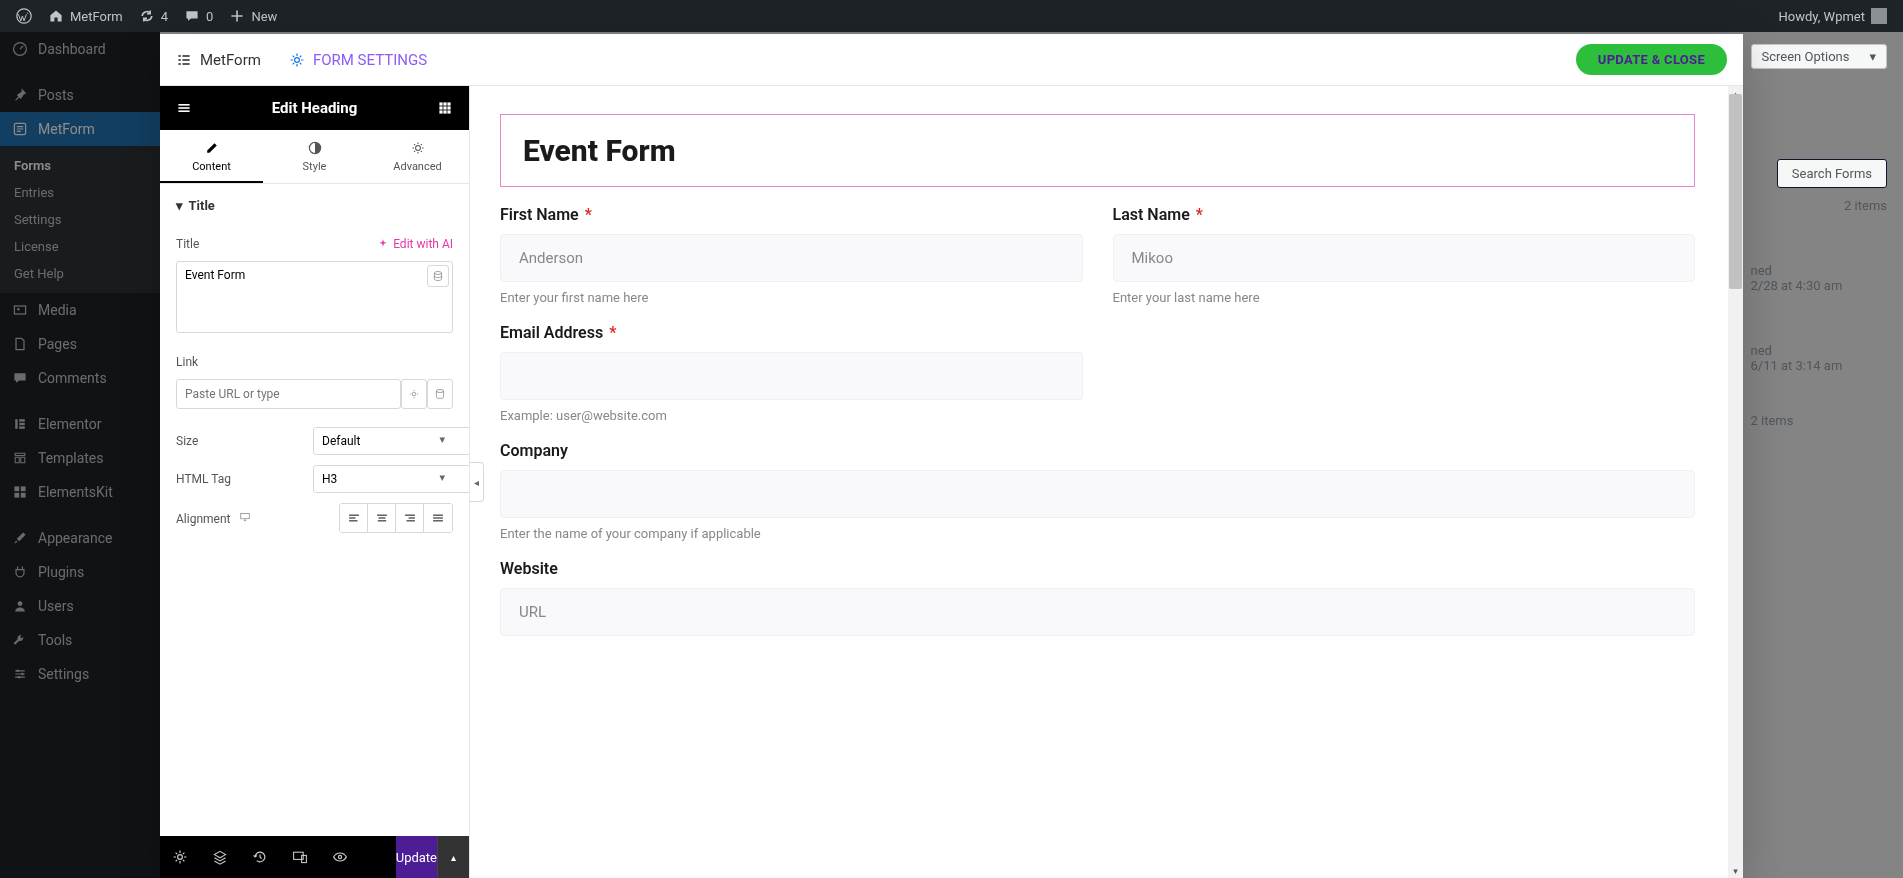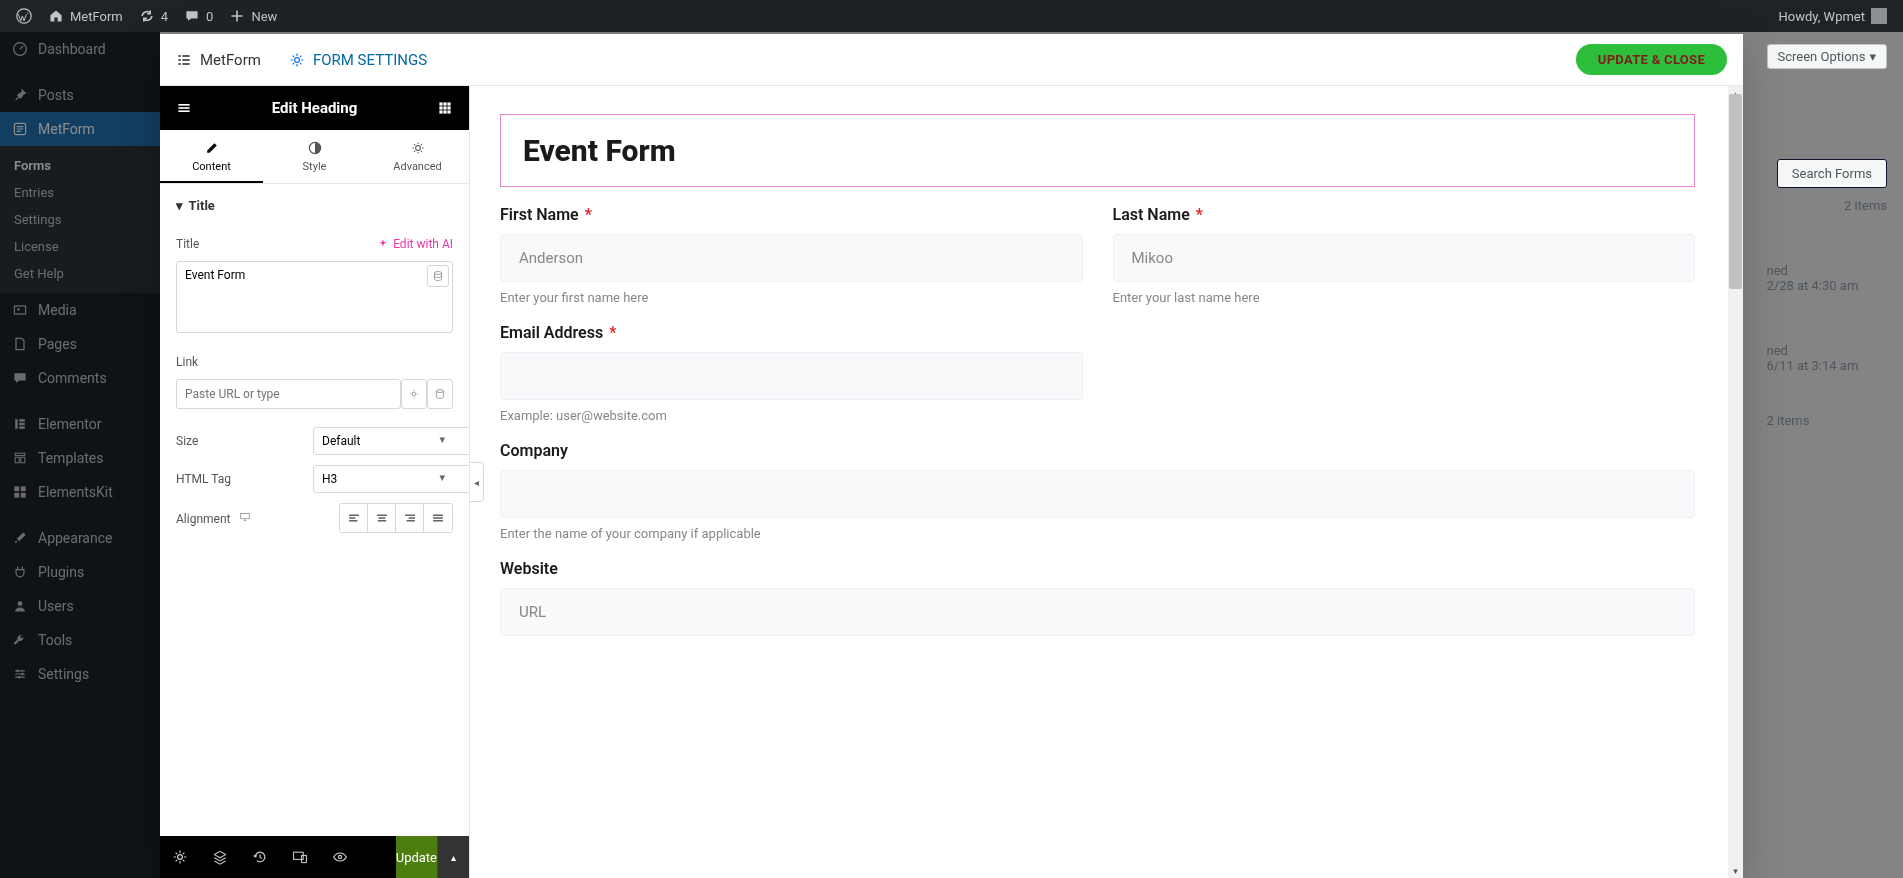--- a/index.html
+++ b/index.html
@@ -18,35 +18,35 @@
 .wp-menu-item.current { background: #2271b1; color: #fff; }
 .wp-submenu { background: #2c3338; padding: 6px 0; }
 .wp-submenu-item { padding: 6px 12px 6px 14px; font-size: 13px; color: #c3c4c7; cursor: pointer; }
 .wp-submenu-item.current { color: #fff; font-weight: 600; }
 
 
 .dim-overlay { position: absolute; left: 0; top: 32px; right: 0; bottom: 0; background: rgba(0,0,0,0.45); }
 
 
 .back-panel { position: absolute; right: 0; top: 32px; padding: 12px 16px; color: #50575e; font-size: 13px; }
-.screen-options { display: inline-flex; align-items: center; gap: 4px; border: 1px solid #c3c4c7; background: #f6f7f7; padding: 4px 10px; border-radius: 3px; cursor: pointer; }
+.screen-options { display: inline-flex; align-items: center; gap: 20px; border: 1px solid #c3c4c7; background: #f6f7f7; padding: 4px 10px; border-radius: 3px; cursor: pointer; }
 .search-forms { display: inline-block; border: 1px solid #0f172a; background: #f6f7f7; padding: 6px 14px; border-radius: 3px; margin-top: 90px; cursor: pointer; }
 .items-count { margin-top: 10px; text-align: right; color: #50575e; }
 .back-row { margin-top: 50px; color: #50575e; }
 
 
 .modal { position: absolute; left: 160px; top: 34px; right: 160px; bottom: 0; background: #fff; box-shadow: 0 10px 40px rgba(0,0,0,0.2); display: flex; flex-direction: column; }
 
 
 .modal-header { height: 52px; border-bottom: 1px solid #e6e6e6; display: flex; align-items: center; padding: 0 16px; justify-content: space-between; }
 .modal-header-left { display: flex; align-items: center; gap: 28px; }
 .mh-item { display: flex; align-items: center; gap: 8px; font-size: 15px; color: #333; cursor: pointer; }
-.mh-item.active { color: #0369a1; }
+.mh-item.active { color: #8b5cf6; }
 .mh-item.active svg { stroke: #1a73e8; fill: #1a73e8; }
-.btn-primary { background: #2dbf3c; color: #7f1d1d; border: none; padding: 8px 22px; border-radius: 999px; font-weight: 700; font-size: 13px; cursor: pointer; letter-spacing: 0.3px; }
+.btn-primary { background: #2dbf3c; color: #4c1d95; border: none; padding: 8px 22px; border-radius: 999px; font-weight: 700; font-size: 13px; cursor: pointer; letter-spacing: 0.3px; }
 
 
 .modal-body { flex: 1; display: flex; min-height: 0; position: relative; }
 
 
 .el-panel { width: 310px; background: #fff; display: flex; flex-direction: column; border-right: 1px solid #e6e6e6; }
 .el-panel-hdr { background: #000; color: #fff; height: 44px; display: flex; align-items: center; justify-content: space-between; padding: 0 12px; }
 .el-panel-title { flex: 1; text-align: center; font-weight: 700; font-size: 15px; }
 .el-hdr-icon { width: 24px; height: 24px; display: flex; align-items: center; justify-content: center; cursor: pointer; }
 
@@ -69,21 +69,21 @@
 .el-select { width: 166px; border: 1px solid #d5d8dc; border-radius: 3px; padding: 6px 8px; font-size: 12px; background: #fff; appearance: none; position: relative; }
 .sel-wrap { position: relative; width: 140px; }
 .sel-wrap::after { content: "▾"; position: absolute; right: 8px; top: 6px; color: #666; font-size: 11px; pointer-events: none; }
 .align-group { display: flex; border: 1px solid #d5d8dc; border-radius: 3px; overflow: hidden; }
 .align-btn { width: 28px; height: 28px; display: flex; align-items: center; justify-content: center; border-right: 1px solid #d5d8dc; cursor: pointer; background: #fff; }
 .align-btn:last-child { border-right: none; }
 .resp-icon { margin-left: 6px; }
 
 .el-footer { height: 42px; background: #000; display: flex; align-items: center; color: #ccc; }
 .el-footer-icon { width: 40px; height: 42px; display: flex; align-items: center; justify-content: center; cursor: pointer; }
-.el-footer-update { flex: 1; text-align: center; color: #fff; font-size: 13px; cursor: pointer; background: #4d7c0f; height: 42px; display: flex; align-items: center; justify-content: center; max-width: 90px; margin-left: auto; }
+.el-footer-update { flex: 1; text-align: center; color: #fff; font-size: 13px; cursor: pointer; background: #4c1d95; height: 42px; display: flex; align-items: center; justify-content: center; max-width: 90px; margin-left: auto; }
 .el-footer-caret { width: 32px; height: 42px; background: #333; display: flex; align-items: center; justify-content: center; cursor: pointer; border-left: 1px solid #444; }
 
 .collapse-handle { position: absolute; left: 310px; top: 50%; transform: translateY(-50%); width: 14px; height: 40px; background: #fff; border: 1px solid #d5d8dc; border-left: none; border-radius: 0 4px 4px 0; display: flex; align-items: center; justify-content: center; cursor: pointer; font-size: 10px; color: #666; z-index: 5; }
 
 
 .canvas-outer { flex: 1; background: #fff; overflow: auto; position: relative; }
 .canvas-scroll { position: absolute; right: 0; top: 0; bottom: 0; width: 15px; background: #f1f1f1; }
 .canvas-thumb { position: absolute; right: 1px; top: 8px; width: 13px; height: 195px; background: #c1c1c1; border-radius: 2px; }
 .canvas-arrow { position: absolute; right: 0; width: 15px; height: 15px; display: flex; align-items: center; justify-content: center; font-size: 9px; color: #555; cursor: pointer; }
 .canvas-arrow.up { top: 0; }

